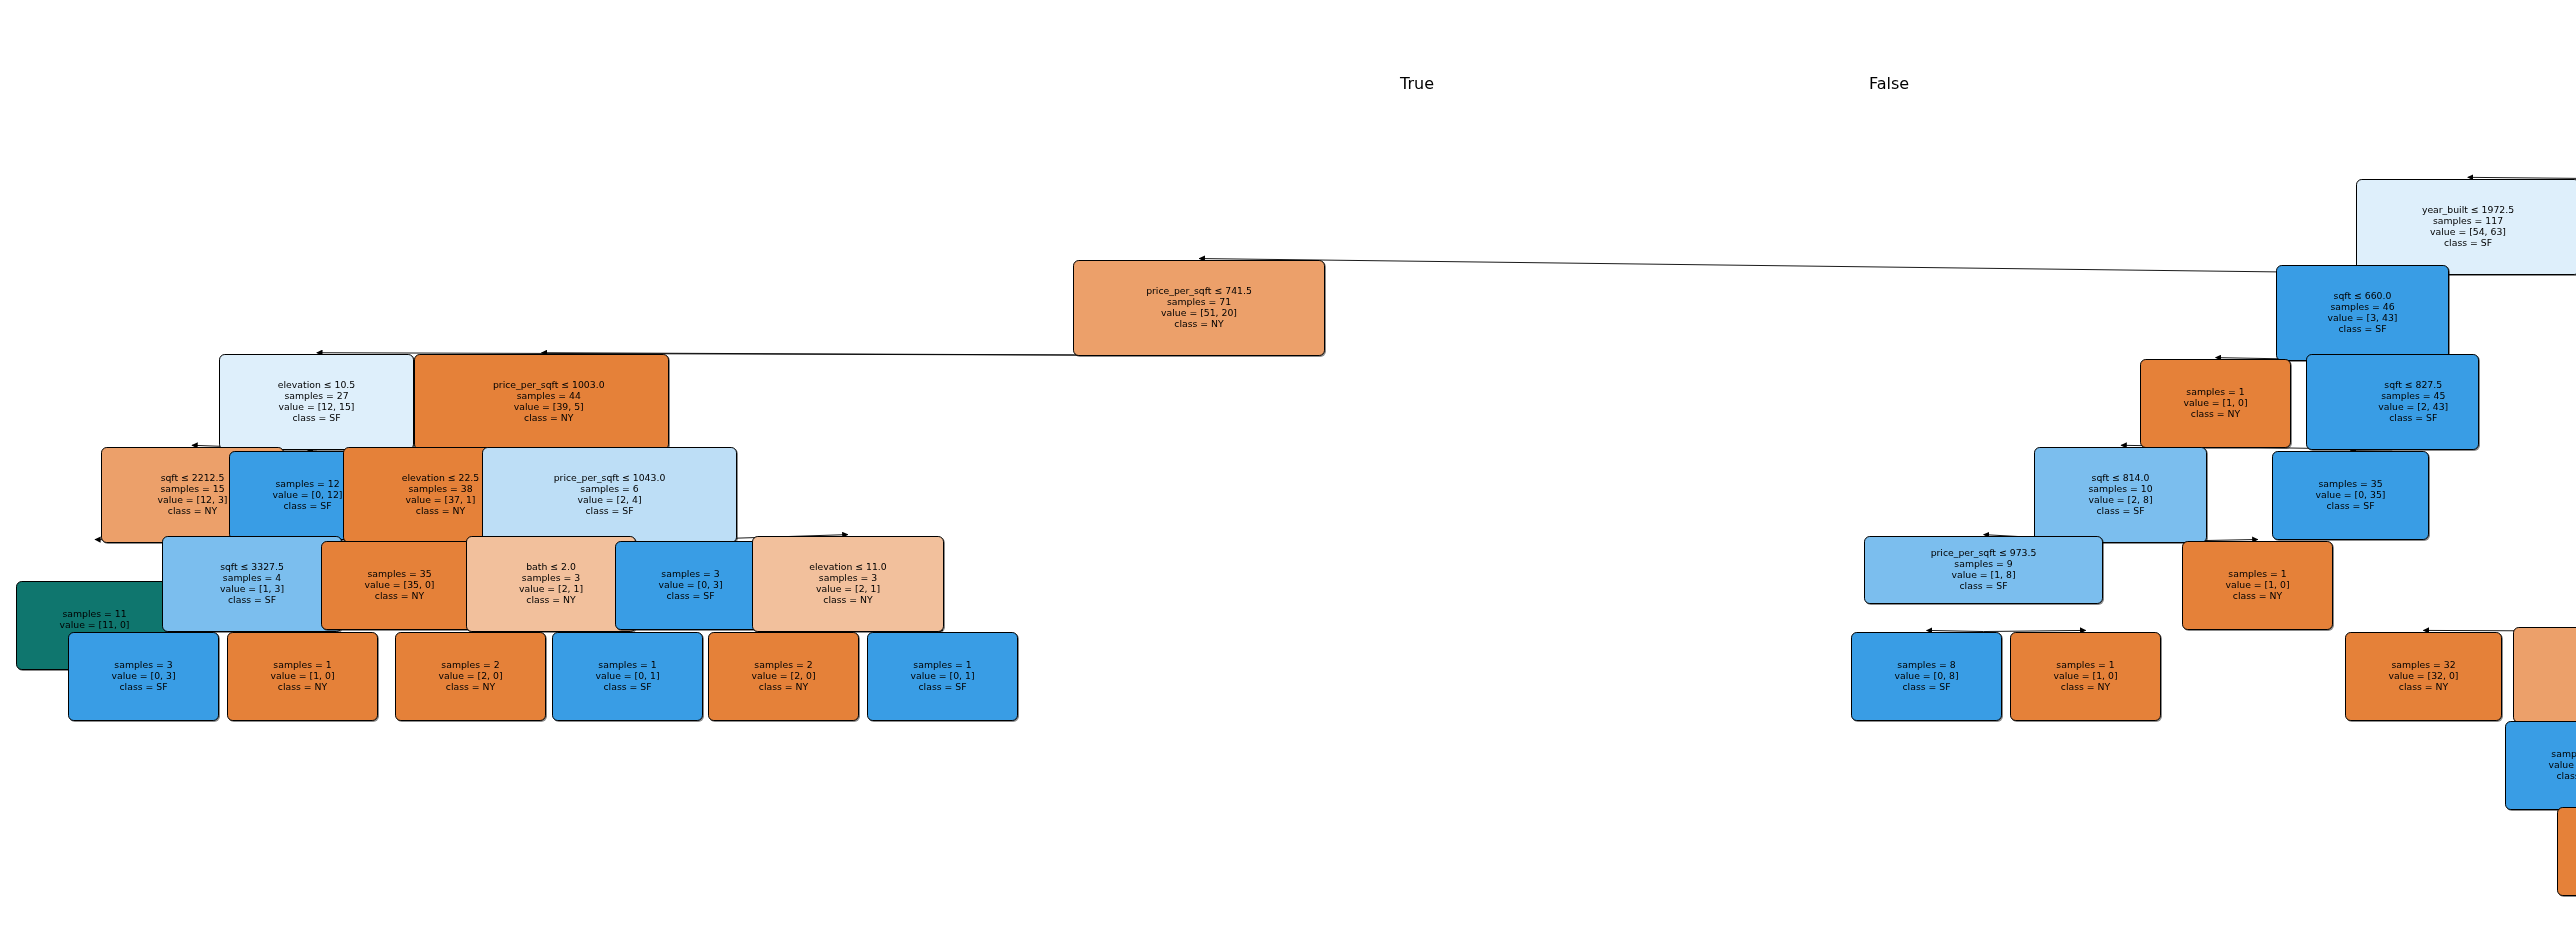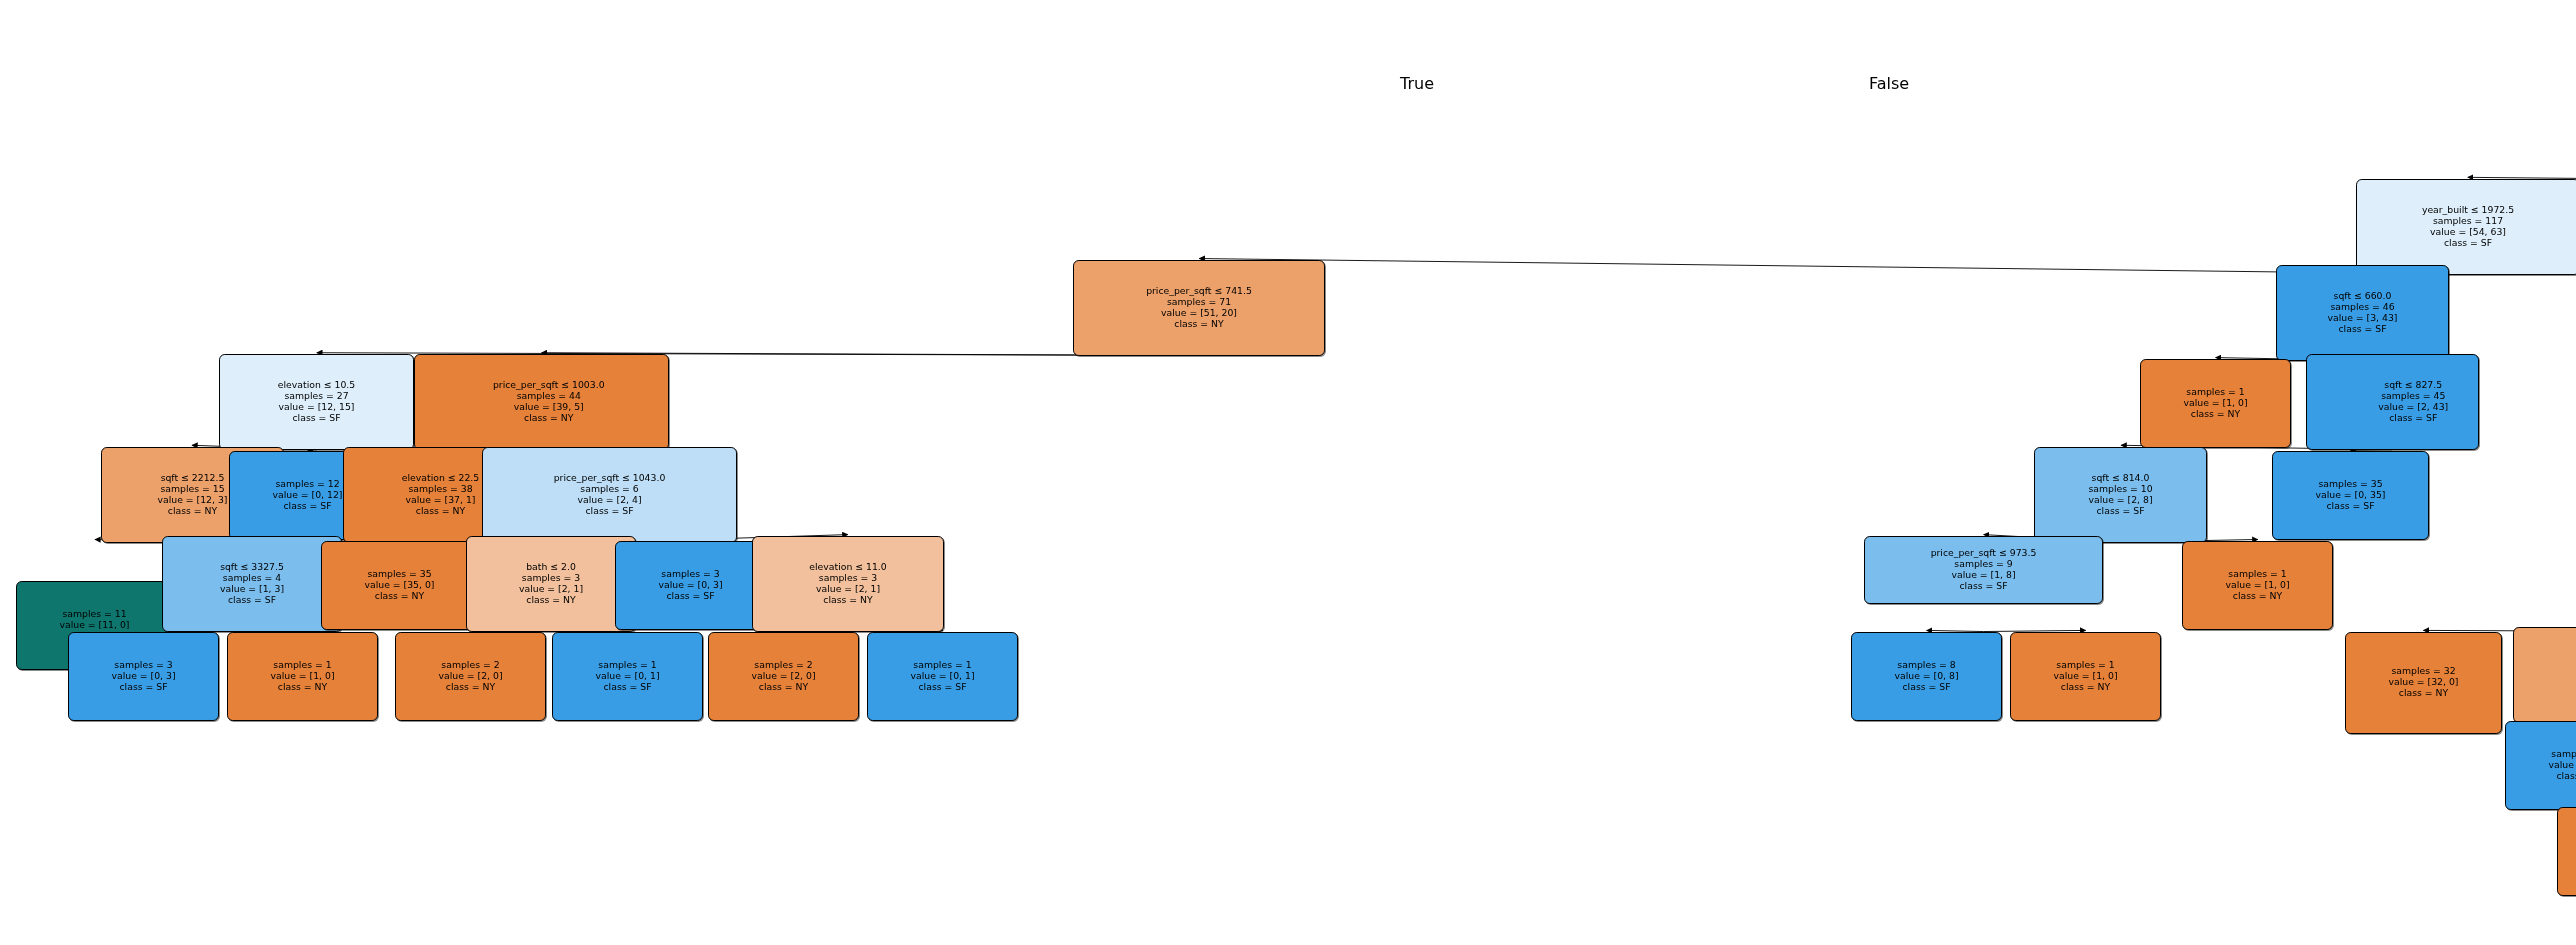--- a/index.html
+++ b/index.html
@@ -269,21 +269,21 @@
       <div class="node" id="n67" style="left: 1851px; top: 632px; width: 151px; height: 89px; background: rgb(57, 157, 229);">
         <span class="ln">samples = 8</span>
         <span class="ln">value = [0, 8]</span>
         <span class="ln">class = SF</span>
       </div>
       <div class="node" id="n68" style="left: 2010px; top: 632px; width: 151px; height: 89px; background: rgb(229, 129, 57);">
         <span class="ln">samples = 1</span>
         <span class="ln">value = [1, 0]</span>
         <span class="ln">class = NY</span>
       </div>
-      <div class="node" id="n69" style="left: 2345px; top: 632px; width: 157px; height: 102px; background: rgb(229, 129, 57);">
+      <div class="node" id="n69" style="left: 2345px; top: 632px; width: 157px; height: 89px; background: rgb(229, 129, 57);">
         <span class="ln">samples = 32</span>
         <span class="ln">value = [32, 0]</span>
         <span class="ln">class = NY</span>
       </div>
       <div class="node" id="n70" style="left: 2513px; top: 627px; width: 220px; height: 96px; background: rgb(236, 160, 106);"></div>
       <div class="node" id="n79" style="left: 2505px; top: 721px; width: 151px; height: 89px; background: rgb(57, 157, 229);">
         <span class="ln">samples = 1</span>
         <span class="ln">value = [0, 1]</span>
         <span class="ln">class = SF</span>
       </div>

